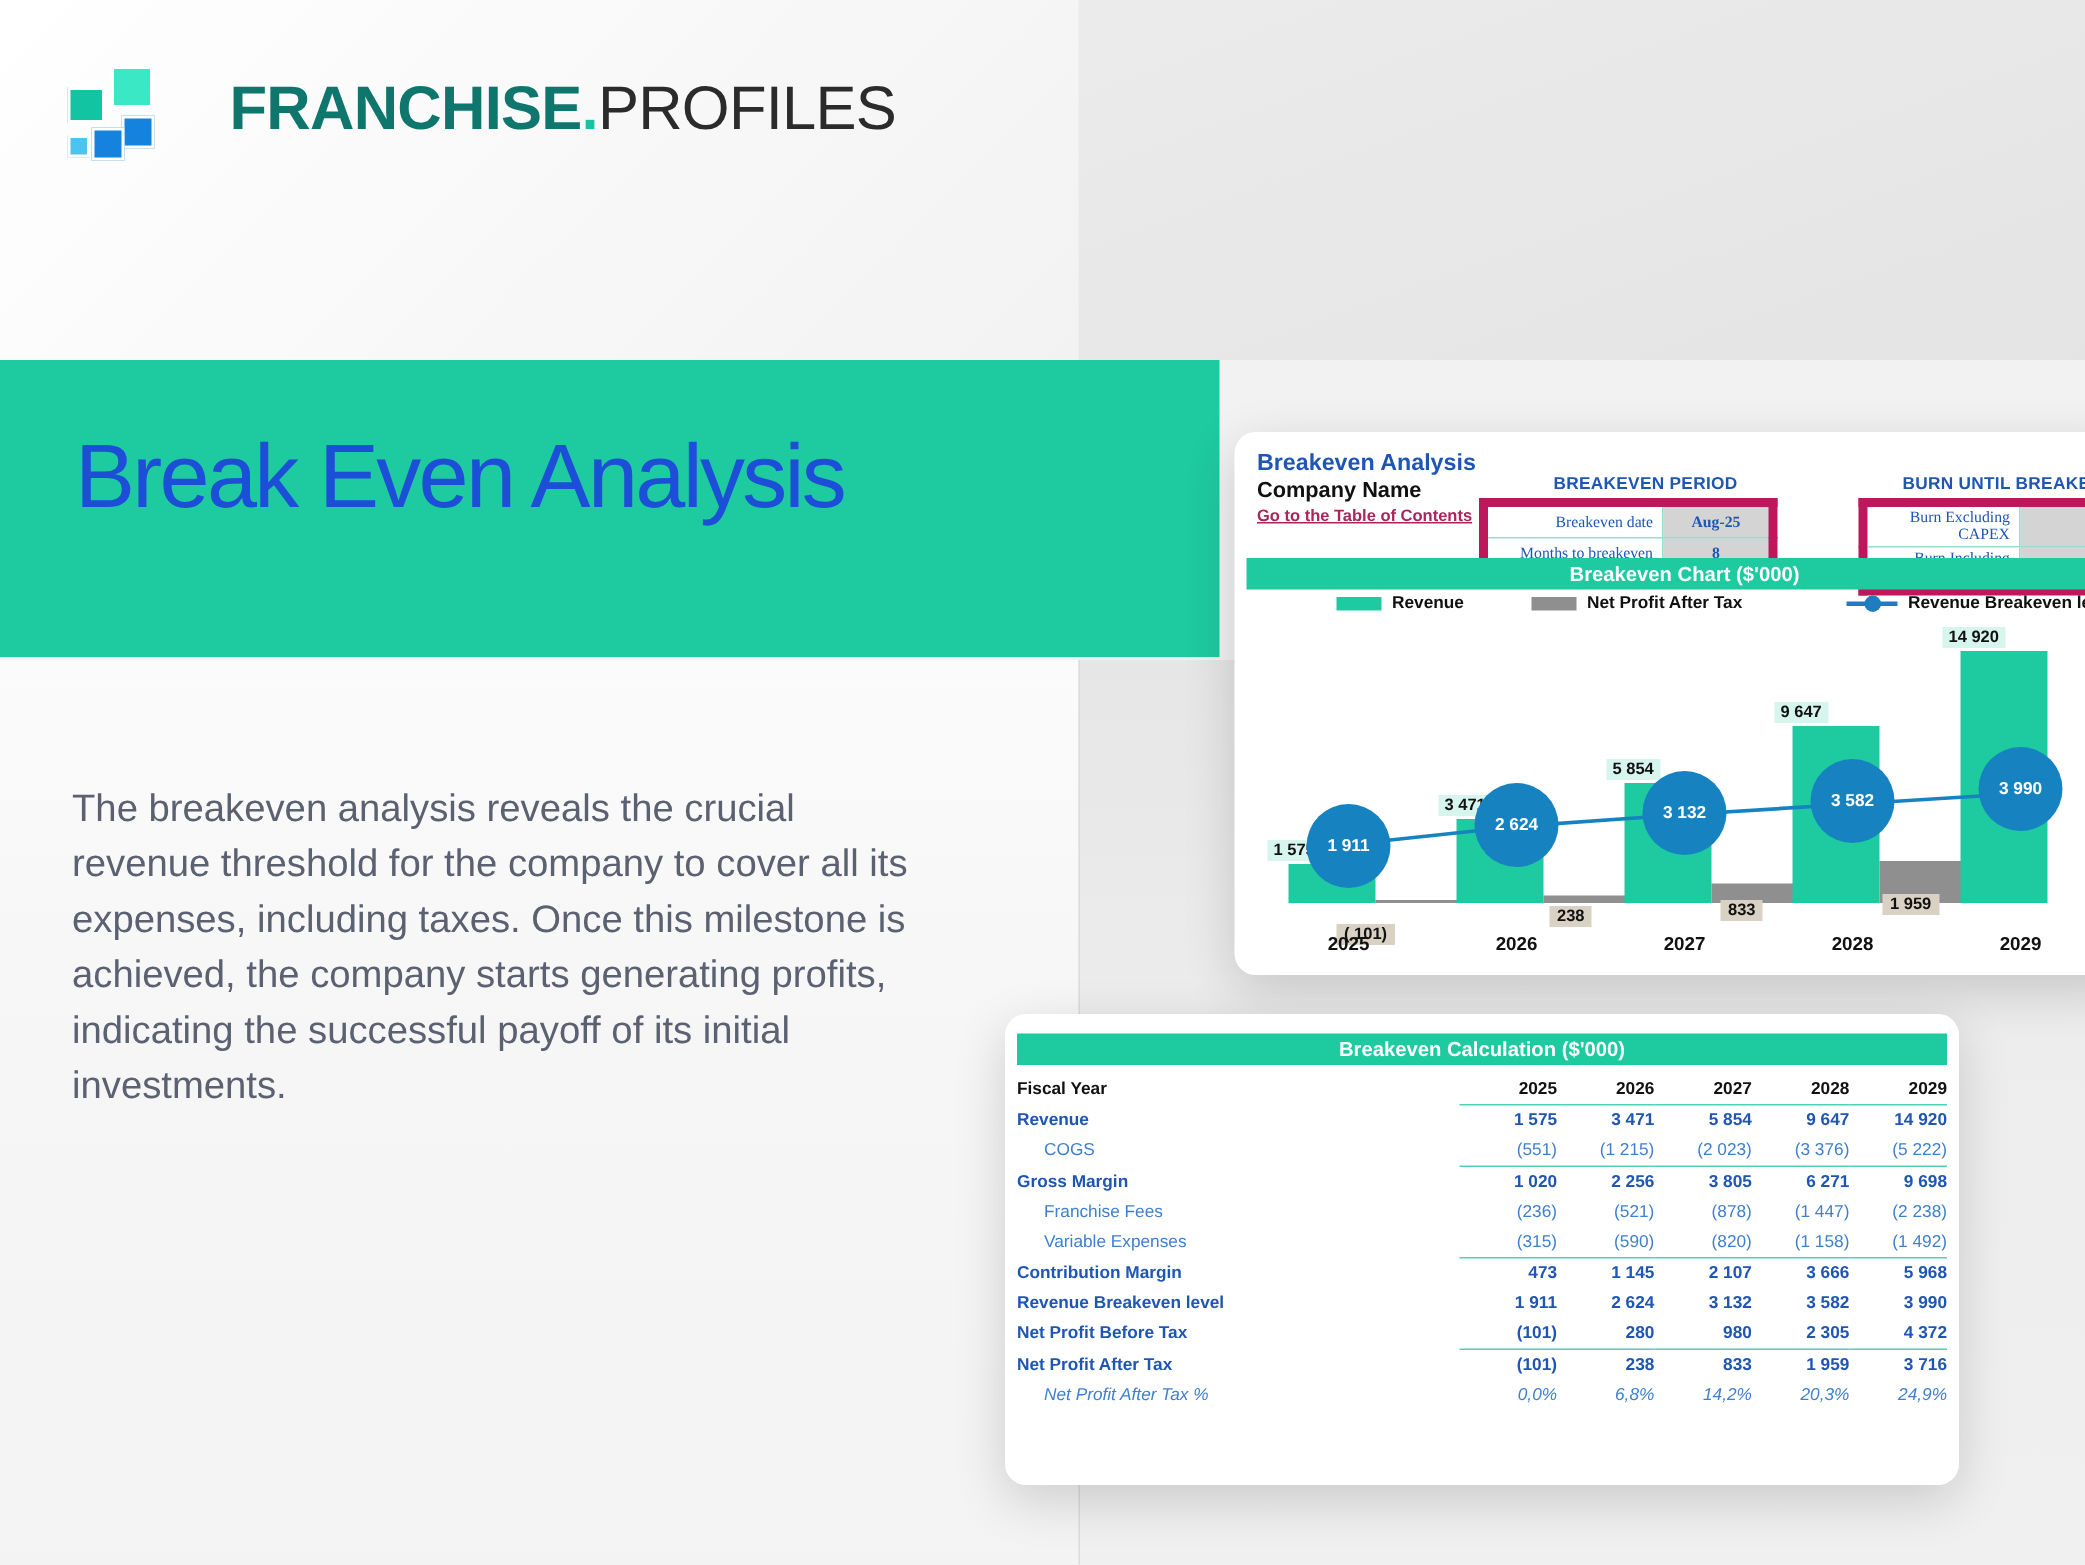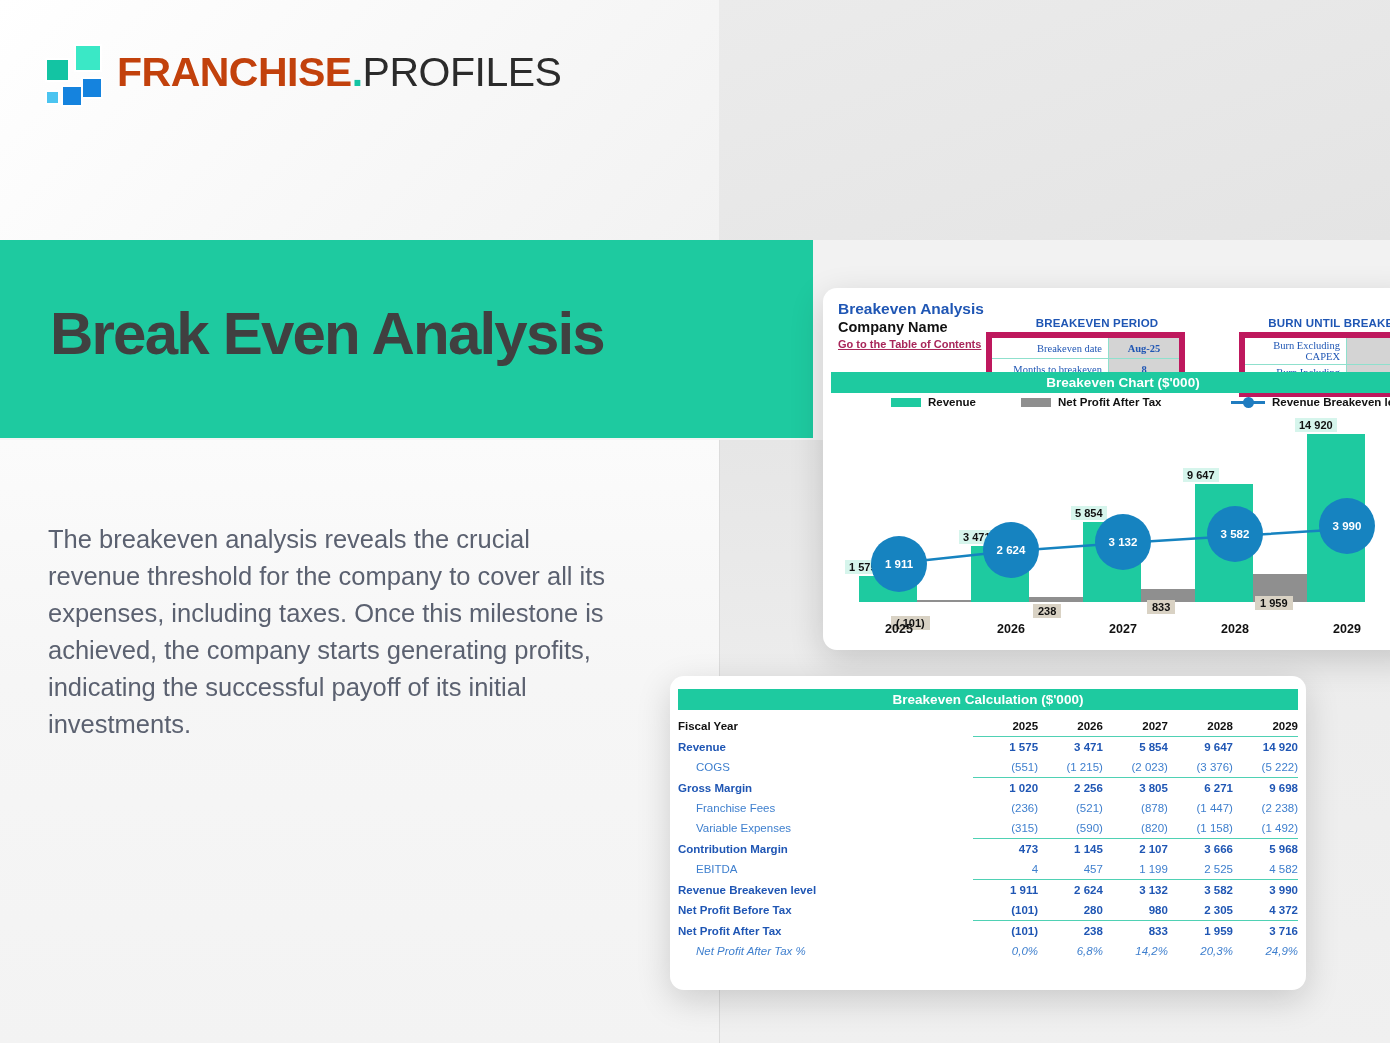--- a/index.html
+++ b/index.html
@@ -25,28 +25,28 @@
   
   .logo{position:absolute;left:45px;top:44px;display:flex;align-items:center;gap:14px;}
   .logo-mark{position:relative;width:58px;height:56px;}
   .logo-mark i{position:absolute;display:block;border:2px solid #ffffff;box-sizing:border-box;}
   .sq1{left:0px;  top:14px; width:25px;height:24px;background:#13c4a3;}
   .sq2{left:29px; top:0px;  width:28px;height:28px;background:#3ae8c6;}
   .sq3{left:36px; top:33px; width:22px;height:22px;background:#1583de;}
   .sq4{left:16px; top:41px; width:22px;height:22px;background:#1583de;}
   .sq5{left:0px;  top:46px; width:15px;height:15px;background:#4bc4f0;}
   .logo-word{font-size:41px;letter-spacing:-0.5px;line-height:1;white-space:nowrap;}
-  .logo-word .b{font-weight:bold;color:#c2410c;}
+  .logo-word .b{font-weight:bold;color:#0f766e;margin-left:36px;}
   .logo-word .dot{font-weight:bold;color:#13c4a3;}
   .logo-word .l{font-weight:400;color:#2b2b2b;}
 
   
   .band{position:absolute;left:0;top:240px;width:813px;height:198px;background:#1ECAA0;}
-  .headline{position:absolute;left:50px;top:304px;font-size:60px;font-weight:bold;
-            color:#404040;letter-spacing:-1.8px;line-height:1;white-space:nowrap;}
+  .headline{position:absolute;left:50px;top:288px;font-size:60px;font-weight:normal;
+            color:#1d4ed8;letter-spacing:-1.8px;line-height:1;white-space:nowrap;}
 
   
   .para{position:absolute;left:48px;top:521px;width:572px;font-size:25.5px;line-height:37px;
         color:#5b6170;}
 
   
   .card{position:absolute;background:#ffffff;border-radius:14px;
         box-shadow:0 10px 34px rgba(0,0,0,.16);overflow:hidden;}
 
   
@@ -297,28 +297,20 @@
       </tr>
 
       <tr class="bold">
         <td class="lab">Contribution Margin</td>
         <td class="num">473</td>
         <td class="num">1 145</td>
         <td class="num">2 107</td>
         <td class="num">3 666</td>
         <td class="num">5 968</td>
       </tr>
-      <tr class="sub ruleb">
-        <td class="lab">EBITDA</td>
-        <td class="num">4</td>
-        <td class="num">457</td>
-        <td class="num">1 199</td>
-        <td class="num">2 525</td>
-        <td class="num">4 582</td>
-      </tr>
 
       <tr class="bold">
         <td class="lab">Revenue Breakeven level</td>
         <td class="num">1 911</td>
         <td class="num">2 624</td>
         <td class="num">3 132</td>
         <td class="num">3 582</td>
         <td class="num">3 990</td>
       </tr>
       <tr class="bold ruleb">

